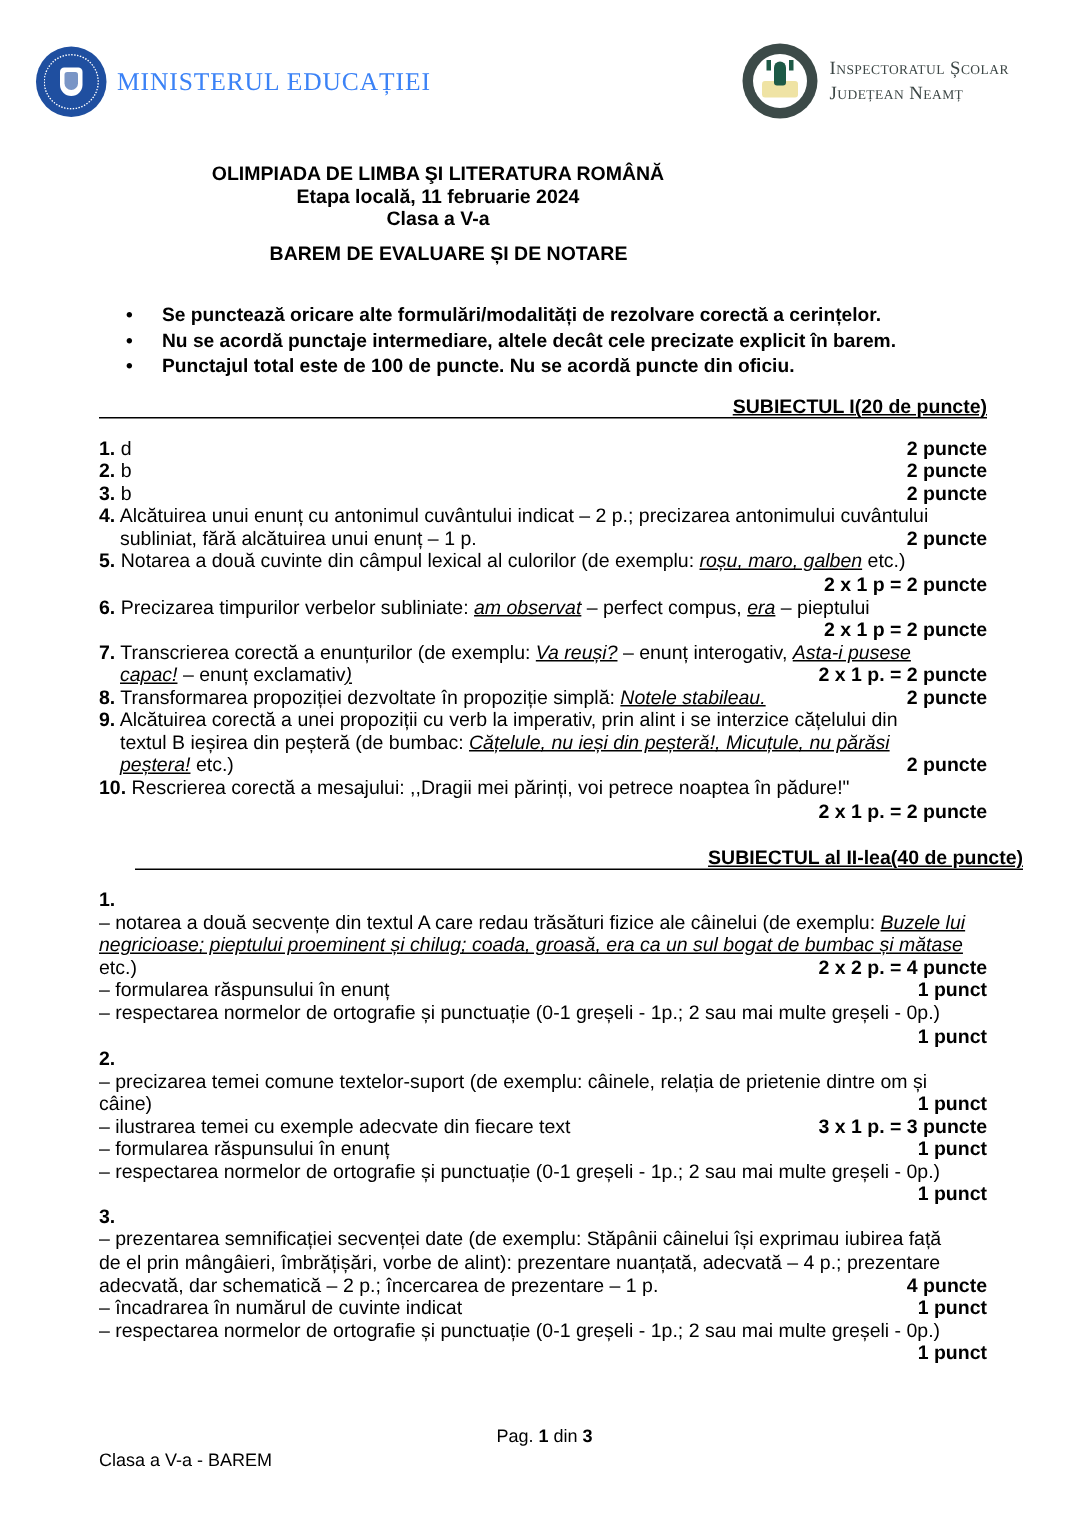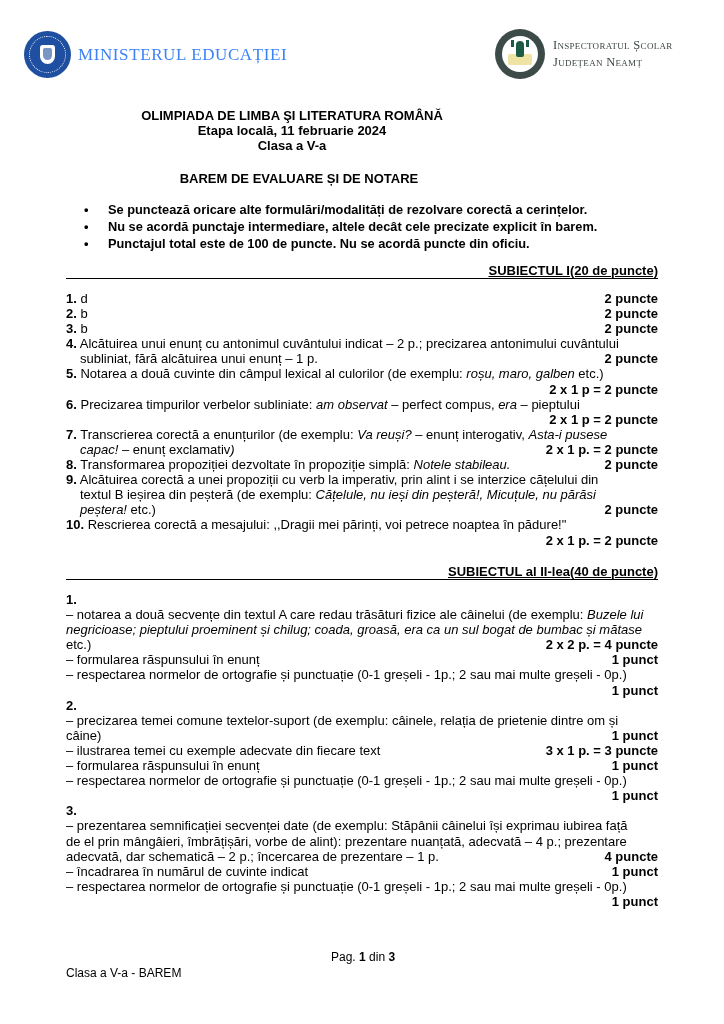--- a/index.html
+++ b/index.html
@@ -17,37 +17,37 @@
   .isj-logo { width: 50px; height: 50px; border-radius: 50%; background: #3c4a48; position: relative; }
   .isj-logo .inner { position: absolute; inset: 7px; border-radius: 50%; background: #ffffff; }
   .isj-logo .book { position: absolute; left: 13px; top: 25px; width: 24px; height: 11px; background: #efe3a4; border-radius: 2px; }
   .isj-logo .person { position: absolute; left: 21px; top: 12px; width: 8px; height: 16px; background: #1d5a46; border-radius: 4px 4px 2px 2px; }
   .isj-logo .arms { position: absolute; left: 16px; top: 11px; width: 18px; height: 7px; border-left: 3px solid #1d5a46; border-right: 3px solid #1d5a46; transform: skewY(0deg); }
   .isj-name { margin-left: 8px; font-family: "Liberation Serif", serif; color: #3d4746; font-size: 12.5px; line-height: 17px; font-variant: small-caps; letter-spacing: 0.3px; }
 
   .title-block { position: absolute; left: 0; width: 584px; text-align: center; font-weight: bold; font-size: 13px; }
   .title-block .line { line-height: 15px; }
   .title1 { top: 108px; }
-  .title2 { top: 171px; padding-left: 14px; }
+  .title2 { top: 161px; padding-left: 14px; }
 
   .rules { position: absolute; left: 84px; top: 201px; font-weight: bold; font-size: 12.8px; line-height: 17px; }
   .rules li { list-style: none; position: relative; padding-left: 24px; }
   .rules li .bullet { position: absolute; left: 0; top: 0; }
 
   .section-head { position: absolute; left: 66px; width: 592px; display: flex; justify-content: flex-end; font-weight: bold; font-size: 13px; border-bottom: 1.3px solid #000; line-height: 15px; padding-bottom: 0px; }
   .section-head span { text-decoration: underline; }
 
   .content { position: absolute; left: 66px; width: 592px; font-size: 13px; line-height: 15.1px; }
   .row { position: relative; }
   .num { font-weight: bold; }
   .pts { font-weight: bold; float: right; }
   .pts-line { text-align: right; font-weight: bold; }
   .indent { padding-left: 14px; }
   .qh { font-weight: bold; }
-  i { font-style: italic; }
+  i { font-style: italic; text-decoration: underline; }
 
   .footer-page { position: absolute; left: 331px; top: 950px; font-size: 12px; font-family: Liberation Sans, sans-serif; }
   .footer-page b { font-weight: bold; }
   .footer-left { position: absolute; left: 66px; top: 966px; font-size: 12px; }
 </style>
 </head>
 <body>
 
 <div class="header-left">
   <div class="gov-logo">
@@ -126,33 +126,33 @@
     <span class="pts">2 x 1 p. = 2 puncte</span>
   </div>
   <div class="row">
     <span class="num">8.</span> <span>Transformarea propoziției dezvoltate în propoziție simplă: </span><i>Notele stabileau.</i>
     <span class="pts">2 puncte</span>
   </div>
   <div class="row">
     <span class="num">9.</span> <span>Alcătuirea corectă a unei propoziții cu verb la imperativ, prin alint i se interzice cățelului din</span>
   </div>
   <div class="row indent">
-    <span>textul B ieșirea din peșteră (de exemplu: </span><i>Cățelule, nu ieși din peșteră!, Micuțule, nu părăsi</i>
+    <span>textul B ieșirea din peșteră (de bumbac: </span><i>Cățelule, nu ieși din peșteră!, Micuțule, nu părăsi</i>
   </div>
   <div class="row indent">
     <i>peștera!</i><span> etc.)</span>
     <span class="pts">2 puncte</span>
   </div>
   <div class="row">
     <span class="num">10.</span> <span>Rescrierea corectă a mesajului: ,,Dragii mei părinți, voi petrece noaptea în pădure!"</span>
   </div>
   <div class="pts-line">2 x 1 p. = 2 puncte</div>
 </div>
 
-<div class="section-head" style="top:564px;">
+<div class="section-head" style="top:564px;margin-left:24px;">
   <span>SUBIECTUL al II-lea</span>
   <span>(40 de puncte)</span>
 </div>
 
 <div class="content" style="top:592px;">
 
   <div class="qh">1.</div>
   <div class="row">
     <span>– notarea a două secvențe din textul A care redau trăsături fizice ale câinelui (de exemplu: </span><i>Buzele lui negricioase; pieptului proeminent și chilug; coada, groasă, era ca un sul bogat de bumbac și mătase</i><span> etc.)</span>
     <span class="pts">2 x 2 p. = 4 puncte</span>

